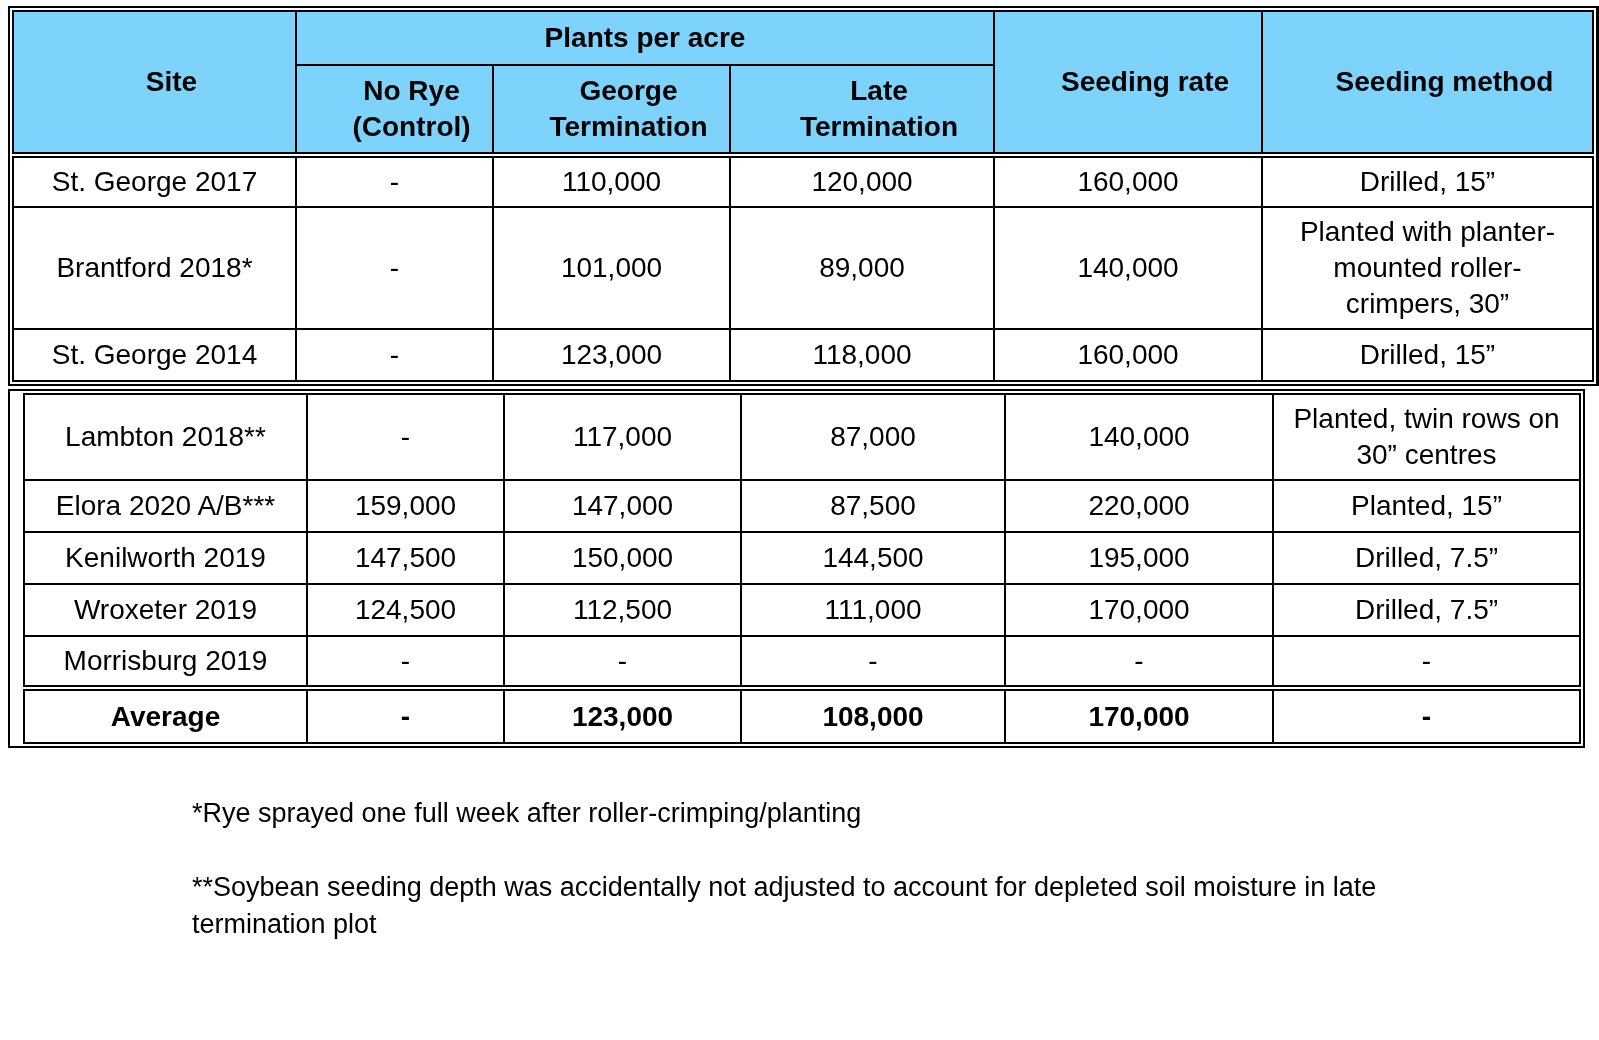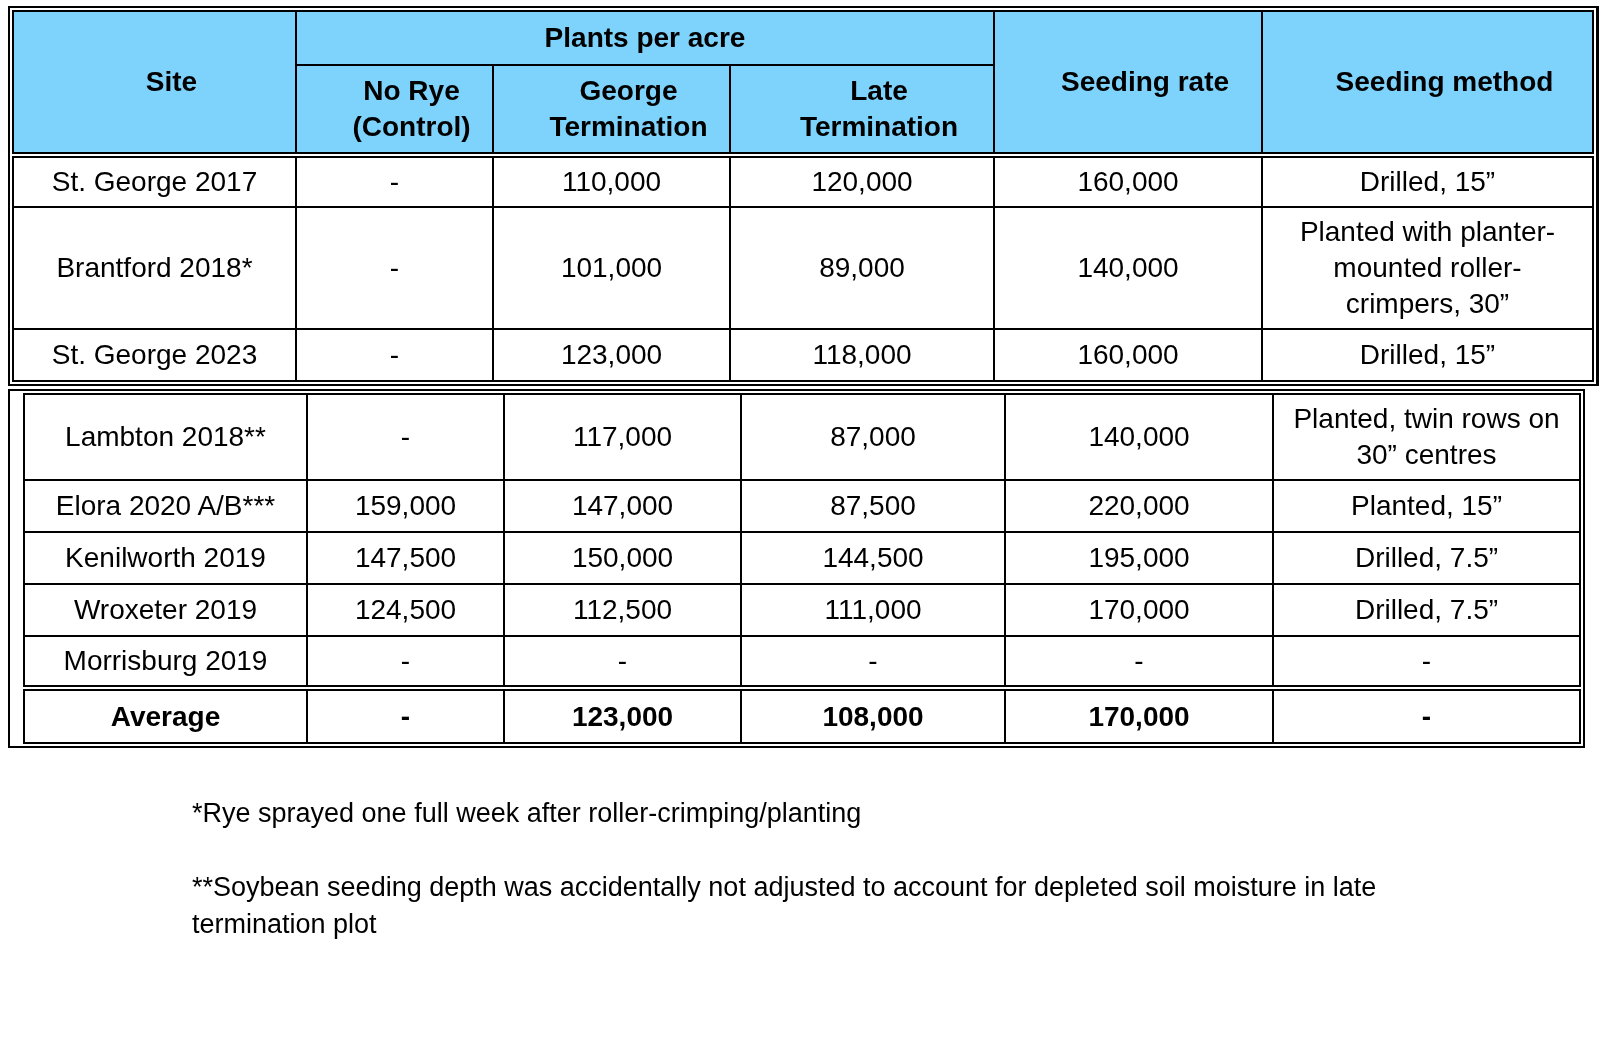--- a/index.html
+++ b/index.html
@@ -90,21 +90,21 @@
           <td>Brantford 2018*</td>
           <td>-</td>
           <td>101,000</td>
           <td>89,000</td>
           <td>140,000</td>
           <td>Planted with planter-
 mounted roller-
 crimpers, 30”</td>
         </tr>
         <tr>
-          <td>St. George 2023</td>
+          <td>St. George 2014</td>
           <td>-</td>
           <td>123,000</td>
           <td>118,000</td>
           <td>160,000</td>
           <td>Drilled, 15”</td>
         </tr>
       </tbody>
     </table>
   </div>
 

